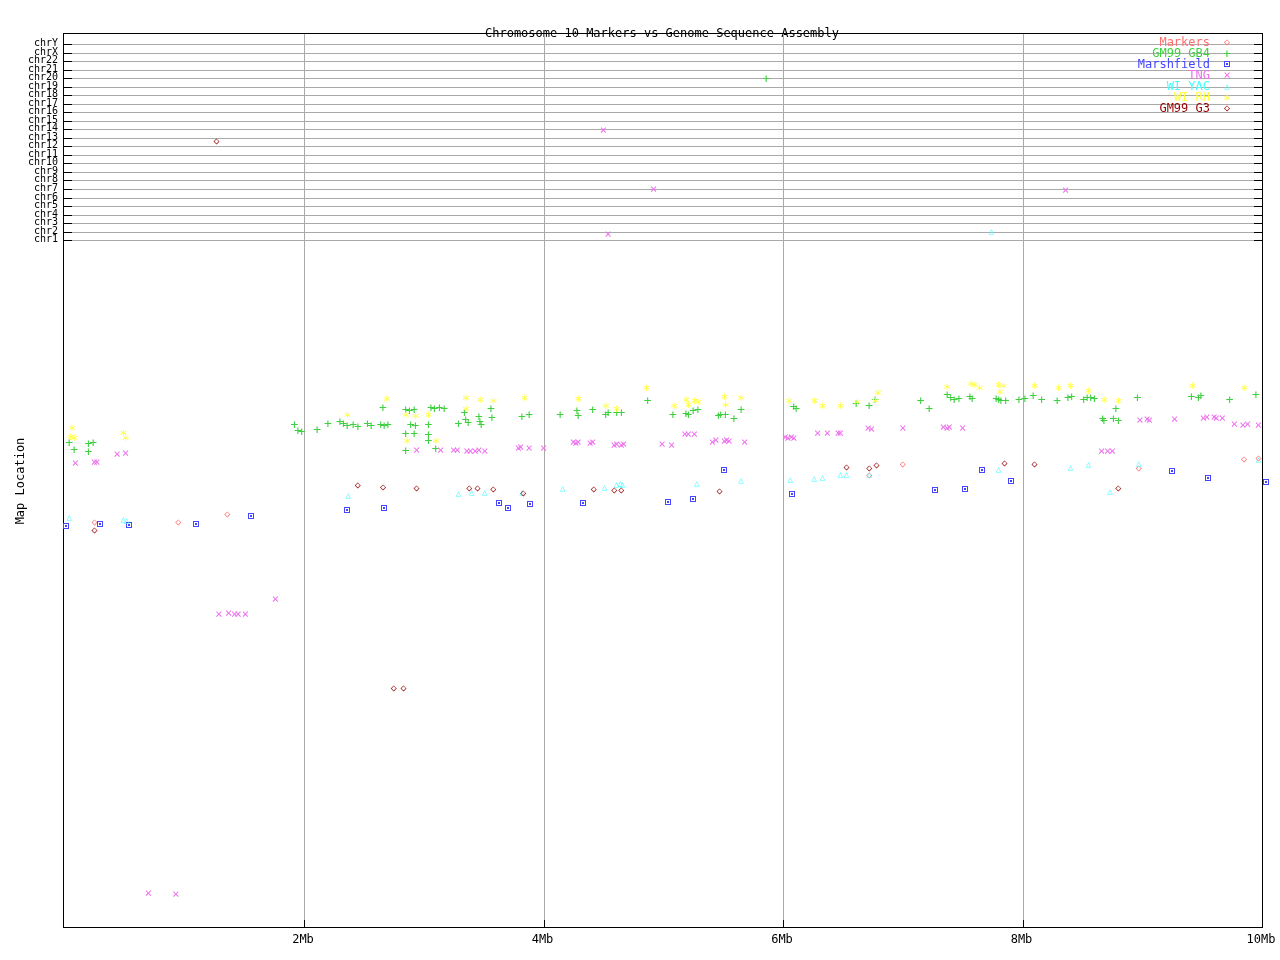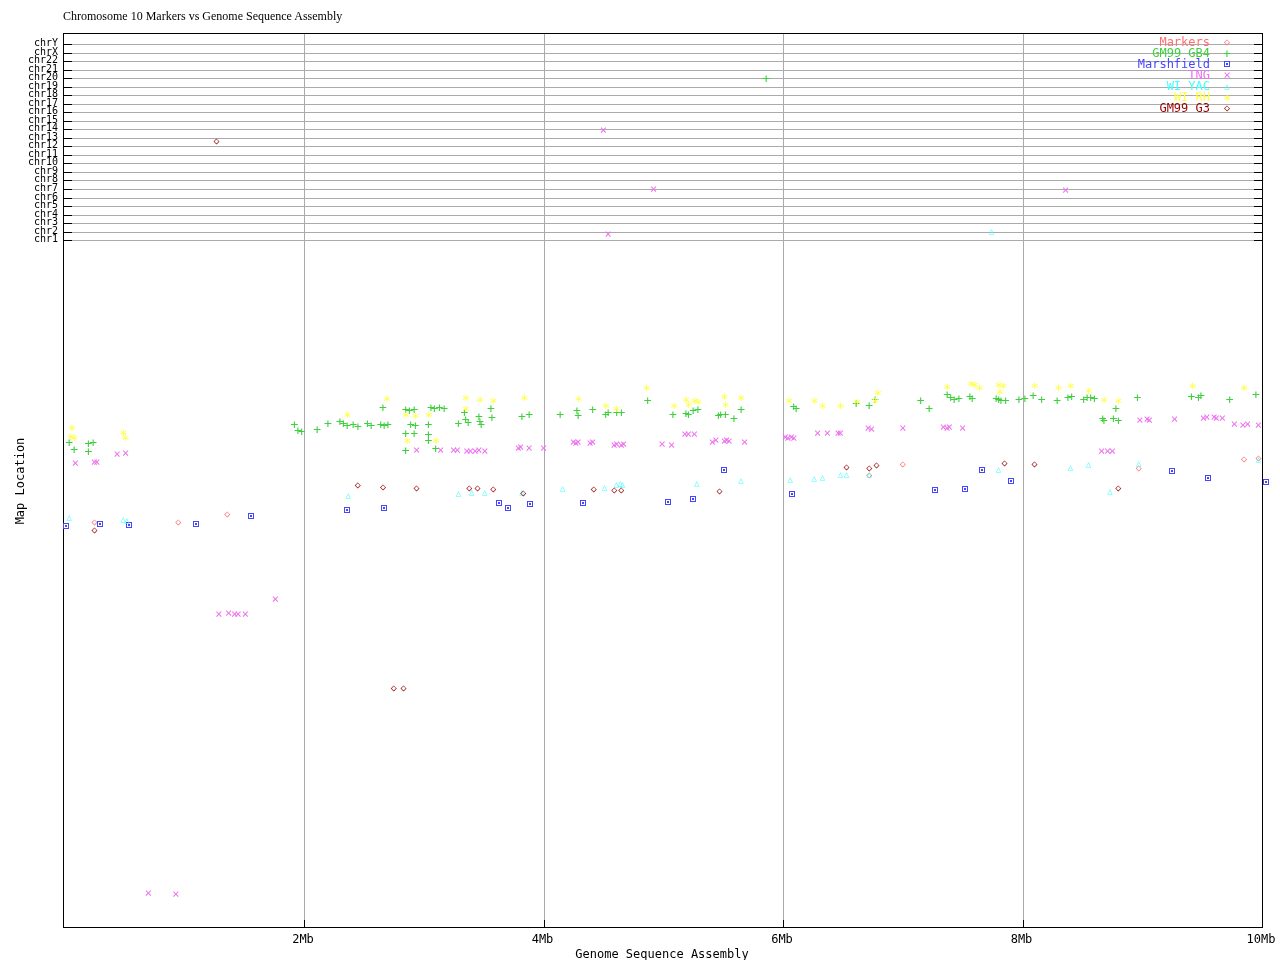--- a/index.html
+++ b/index.html
@@ -1,18 +1,18 @@
 <!DOCTYPE html>
 <html><head>
 <meta charset="utf-8">
 <style>
   html,body{margin:0;padding:0;background:#fff;}
   #canvas{position:relative;width:1280px;height:960px;background:#fff;overflow:hidden;
           font-family:"DejaVu Sans Mono","Liberation Mono",monospace;color:#000;}
-  .title{position:absolute;left:63px;top:9px;width:1198px;font-size:12px;font-family:Liberation Serif, serif;}
+  .title{position:absolute;left:63px;top:26px;width:1198px;text-align:center;font-size:12px;}
   .xlabel{position:absolute;left:63px;top:947px;width:1198px;text-align:center;font-size:12px;}
   .ylabel{position:absolute;left:-30px;top:474px;width:100px;text-align:center;font-size:12px;
           transform:rotate(-90deg);}
   #plot{position:absolute;left:63px;top:33px;width:1198px;height:893px;border:1px solid #000;box-sizing:content-box;}
   .hgrid{position:absolute;left:0;width:100%;height:1px;background:#aaa;}
   .vgrid{position:absolute;top:0;width:1px;height:100%;background:#aaa;}
   .tick{position:absolute;background:#000;}
   .ytick-label{position:absolute;width:58px;text-align:right;font-size:10px;line-height:10px;}
   .xtick-label{position:absolute;top:932px;font-size:12px;transform:translateX(-50%);}
   .lg-label{position:absolute;left:1010px;width:200px;text-align:right;font-size:12px;line-height:11px;}
@@ -76,14 +76,13 @@
       <span class="mk mk-dot-square lg-mk" style="color: rgb(70, 70, 255); left: 1227px; top: 64px;"></span>
       <div class="lg-label" style="top: 70px; color: rgb(238, 110, 238);">TNG</div>
       <span class="mk mk-cross lg-mk" style="color: rgb(238, 110, 238); left: 1227px; top: 75px;">×</span>
       <div class="lg-label" style="top: 81px; color: rgb(64, 255, 255);">WI YAC</div>
       <span class="mk mk-open-triangle lg-mk" style="color: rgb(64, 255, 255); left: 1227px; top: 86px;">△</span>
       <div class="lg-label" style="top: 92px; color: rgb(255, 255, 64);">WI RH</div>
       <span class="mk mk-asterisk lg-mk" style="color: rgb(255, 255, 64); left: 1227px; top: 97px;">∗</span>
       <div class="lg-label" style="top: 103px; color: rgb(153, 0, 0);">GM99 G3</div>
       <span class="mk mk-open-diamond lg-mk" style="color: rgb(153, 0, 0); left: 1227px; top: 108px;">◇</span>
     </div>
-  <div class="xlabel">Genome Sequence Assembly</div>
 </div>
 
 </body></html>

